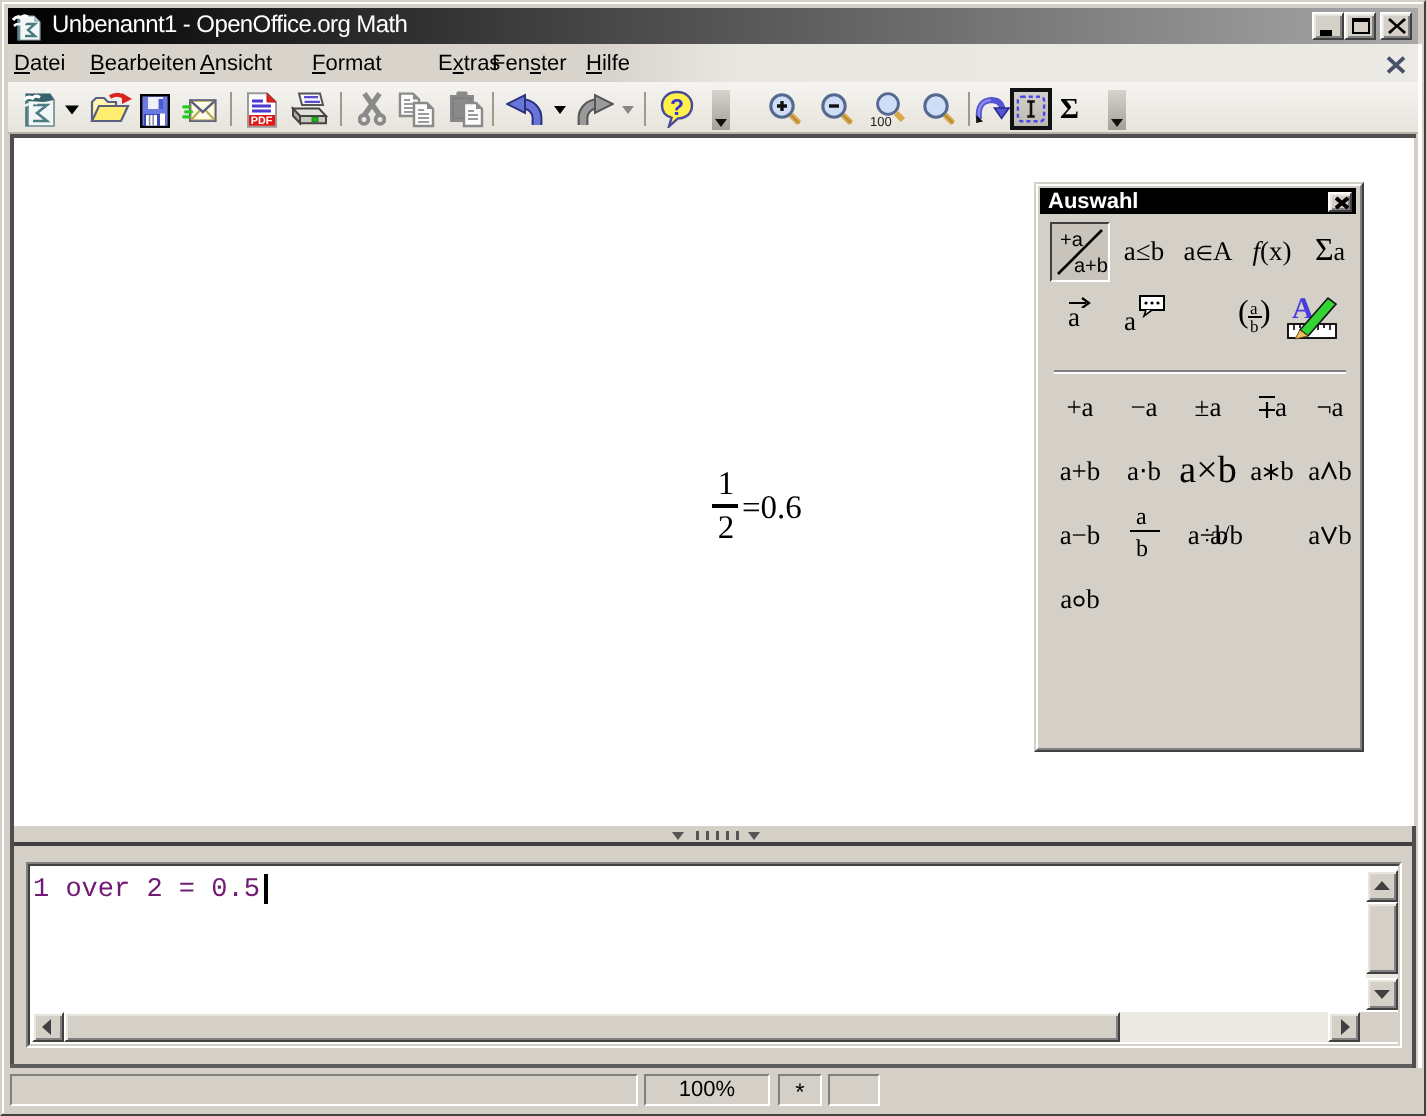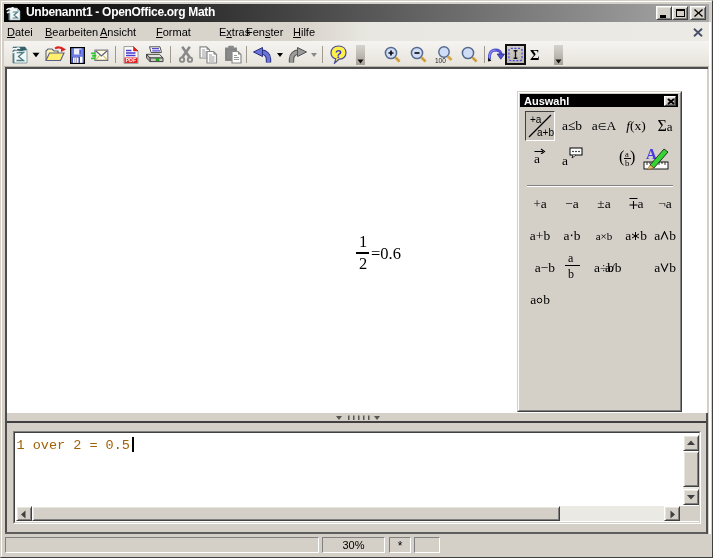--- a/index.html
+++ b/index.html
@@ -16,21 +16,21 @@
 <div class="abs" style="left:4px;top:4px;width:705px;height:18px;background:linear-gradient(90deg,#000000,#a8a8a8)"></div>
 <div class="abs" id="appicon" style="left:6px;top:5px;width:16px;height:16px">
 <svg width="16" height="16" viewBox="0 0 16 16">
 <polygon points="3,3 11,3 14,6 14,15 3,15" fill="#f4f7f7" stroke="#8aa0a4" stroke-width="0.6"></polygon>
 <polygon points="11,3 14,6 11,6" fill="#aebfc2"></polygon>
 <path d="M3.4 4 L3.4 15" stroke="#3d6d74" stroke-width="1.6" opacity="0.75"></path>
 <path d="M6.5 7 h5 l-3.5 3 3.5 3 h-5" fill="none" stroke="#4a7d82" stroke-width="1.2"></path>
 <path d="M0.5 5 q2 -2.5 4 -1 q1.5 -2 3.5 -0.5" fill="none" stroke="#ffffff" stroke-width="1.5"></path>
 <path d="M1 8 q1.5 -1.5 3 -0.8 q1.5 -1.5 3 -0.5" fill="none" stroke="#f2f5f5" stroke-width="1.3"></path>
 </svg></div>
-<div class="abs" style="left:26px;top:5px;font-weight:bold;font-size:12px;color:#fff;letter-spacing:-0.3px">Unbenannt1 - OpenOffice.org Math</div>
+<div class="abs" style="left:26px;top:5px;font-weight:normal;font-size:12px;color:#fff;letter-spacing:-0.3px">Unbenannt1 - OpenOffice.org Math</div>
 
 <div class="abs bevel-btn" style="left:656px;top:6px;width:16px;height:14px">
   <div class="abs" style="left:3px;top:8px;width:6px;height:2.5px;background:#000"></div>
 </div>
 <div class="abs bevel-btn" style="left:672px;top:6px;width:16px;height:14px">
   <div class="abs" style="left:3px;top:2px;width:9px;height:8px;border:1px solid #000;border-top-width:2px"></div>
 </div>
 <div class="abs bevel-btn" style="left:690px;top:6px;width:16px;height:14px">
   <svg class="abs" style="left:3px;top:2px" width="9" height="8" viewBox="0 0 9 8">
       <path d="M1 0 L4.5 3.2 L8 0 L9 1 L5.5 4 L9 7 L8 8 L4.5 4.8 L1 8 L0 7 L3.5 4 L0 1 Z" fill="#000"></path>
@@ -243,21 +243,21 @@
 <rect x="36" y="1.5" width="1.5" height="4.5" fill="#555"></rect>
 <polygon points="42,2 48,2 45,6" fill="#555"></polygon>
 </svg>
   </div>
 <div class="abs" style="left:7px;top:421px;width:699px;height:2px;background:#404040"></div>
 
 <div class="abs" style="left:7px;top:423px;width:699px;height:109px;background:#d4d0c8"></div>
 
 <div class="abs" style="left:13px;top:431px;width:688px;height:93px;border:1px solid;border-color:#808080 #ffffff #ffffff #808080;background:#fff">
   <div class="abs" style="inset:0;border:1px solid;border-color:#404040 #d4d0c8 #d4d0c8 #404040"></div>
-  <div class="abs" style="left:2.5px;top:6px;font-family:'Liberation Mono',monospace;font-size:13.5px;color:#a16207;white-space:pre">1 over 2 = 0.5</div>
+  <div class="abs" style="left:2.5px;top:6px;font-family:'Liberation Mono',monospace;font-size:13.5px;color:#701a75;white-space:pre">1 over 2 = 0.5</div>
   <div class="abs" style="left:118px;top:5px;width:2px;height:15px;background:#000"></div>
   <div id="vscroll" class="abs" style="left:669px;top:3px;width:16px;height:70px;background:#ebe9e3">
     <div class="abs bevel-btn" style="left:0;top:0;width:16px;height:16px"><svg width="14" height="14" viewBox="0 0 14 14">
           <polygon points="7,4.5 11,9 3,9" fill="#404040"></polygon>
         </svg></div>
     <div class="abs bevel-btn" style="left:0;top:16px;width:16px;height:36px"></div>
     <div class="abs bevel-btn" style="left:0;top:54px;width:16px;height:16px"><svg width="14" height="14" viewBox="0 0 14 14">
           <polygon points="7,9.5 3,5 11,5" fill="#404040"></polygon>
         </svg></div>
   </div>
@@ -268,25 +268,25 @@
         </svg></div>
     <div class="abs bevel-btn" style="left:16px;top:0;width:528px;height:15px"></div>
     <div class="abs bevel-btn" style="left:648px;top:0;width:16px;height:15px"><svg width="14" height="13" viewBox="0 0 14 13">
           <polygon points="10,6.5 5.5,2.5 5.5,10.5" fill="#404040"></polygon>
         </svg></div>
   </div>
 </div>
 
 <div class="abs" style="left:4px;top:534px;width:705px;height:20px;background:#d4d0c8"></div>
 <div class="abs sunk1" style="left:5px;top:537px;width:314px;height:16px"></div>
-<div class="abs sunk1" style="left:322px;top:537px;width:63px;height:16px;font-size:11px;text-align:center;line-height:15px">30%</div>
+<div class="abs sunk1" style="left:322px;top:537px;width:63px;height:16px;font-size:11px;text-align:center;line-height:15px">100%</div>
 <div class="abs sunk1" style="left:389px;top:537px;width:22px;height:16px;font-size:12px;text-align:center;line-height:16px">*</div>
 <div class="abs sunk1" style="left:414px;top:537px;width:26px;height:16px"></div>
 
-<div class="abs" style="left:517px;top:91px;width:165px;height:321px;border:1px solid;border-color:#d4d0c8 #404040 #404040 #d4d0c8">
+<div class="abs" style="left:517px;top:91px;width:165px;height:285px;border:1px solid;border-color:#d4d0c8 #404040 #404040 #d4d0c8">
  <div class="abs" style="inset:0;border:1px solid;border-color:#fff #808080 #808080 #fff;background:#d4d0c8"></div>
  <div class="abs" style="left:2px;top:2px;width:158px;height:13px;background:#000"></div>
  <div class="abs" style="left:6px;top:2.5px;font-weight:bold;font-size:11px;color:#fff">Auswahl</div>
  <div class="abs bevel-btn" style="left:146px;top:4px;width:12px;height:10px">
    <svg class="abs" style="left:1.5px;top:1px" width="8" height="7" viewBox="0 0 8 7">
         <path d="M1 1 L7 6 M7 1 L1 6" stroke="#000" stroke-width="2"></path>
       </svg>
  </div>
  <div id="auswahl-grid" style="position:absolute;left:0;top:0;width:164px;height:260px;font-family:'Liberation Serif',serif;color:#000">
 
@@ -340,28 +340,28 @@
 
   <div class="abs" style="left:7px;top:97px;width:30px;height:30px;font-size:13.5px;text-align:center;line-height:30px">+a</div>
   <div class="abs" style="left:39px;top:97px;width:30px;height:30px;font-size:13.5px;text-align:center;line-height:30px">−a</div>
   <div class="abs" style="left:71px;top:97px;width:30px;height:30px;font-size:13.5px;text-align:center;line-height:30px">±a</div>
   <div class="abs" style="left:103px;top:97px;width:30px;height:30px;font-size:13.5px;text-align:center;line-height:30px"><svg width="9" height="12" viewBox="0 0 9 12" style="vertical-align:-1px">
           <path d="M0.5 1.5 H8.5 M0.5 8 H8.5 M4.5 4 V12" stroke="#000" stroke-width="1.1" fill="none"></path>
         </svg>a</div>
   <div class="abs" style="left:132px;top:97px;width:30px;height:30px;font-size:13.5px;text-align:center;line-height:30px">¬a</div>
   <div class="abs" style="left:7px;top:129px;width:30px;height:30px;font-size:13.5px;text-align:center;line-height:30px">a+b</div>
   <div class="abs" style="left:39px;top:129px;width:30px;height:30px;font-size:13.5px;text-align:center;line-height:30px">a⋅b</div>
-  <div class="abs" style="left:71px;top:129px;width:30px;height:30px;font-size:11px;text-align:center;line-height:30px">a×b</div>
+  <div class="abs" style="left:71px;top:129px;width:30px;height:30px;font-size:19px;text-align:center;line-height:30px">a×b</div>
   <div class="abs" style="left:103px;top:129px;width:30px;height:30px;font-size:13.5px;text-align:center;line-height:30px">a<svg width="9" height="10" viewBox="0 0 9 10" style="vertical-align:-1px">
           <path d="M4.5 1 V9 M1 3 L8 7 M8 3 L1 7" stroke="#000" stroke-width="1" fill="none"></path>
         </svg>b</div>
   <div class="abs" style="left:132px;top:129px;width:30px;height:30px;font-size:13.5px;text-align:center;line-height:30px">a<svg width="9" height="9" viewBox="0 0 9 9" style="vertical-align:0px">
           <path d="M1 8.5 L4.5 0.8 L8 8.5" stroke="#000" stroke-width="1.1" fill="none"></path>
         </svg>b</div>
-  <div class="abs" style="left:7px;top:161px;width:30px;height:30px;font-size:13.5px;text-align:right;line-height:30px">a−b</div>
+  <div class="abs" style="left:7px;top:161px;width:30px;height:30px;font-size:13.5px;text-align:center;line-height:30px">a−b</div>
   <div class="abs" style="left:39px;top:159px;width:30px;height:40px">
     <span class="abs" style="left:11px;top:0px;font-size:12px">a</span>
     <div class="abs" style="left:8px;top:14px;width:15px;height:1.2px;background:#000"></div>
     <span class="abs" style="left:11px;top:16px;font-size:12px">b</span>
   </div>
   <div class="abs" style="left:71px;top:161px;width:30px;height:30px;font-size:13.5px;text-align:center;line-height:30px">a÷b</div>
   <div class="abs" style="left:87px;top:161px;width:30px;height:30px;font-size:13.5px;text-align:left;line-height:30px">a/b</div>
   <div class="abs" style="left:132px;top:161px;width:30px;height:30px;font-size:13.5px;text-align:center;line-height:30px">a<svg width="9" height="9" viewBox="0 0 9 9" style="vertical-align:0px">
           <path d="M1 0.5 L4.5 8.2 L8 0.5" stroke="#000" stroke-width="1.1" fill="none"></path>
         </svg>b</div>

